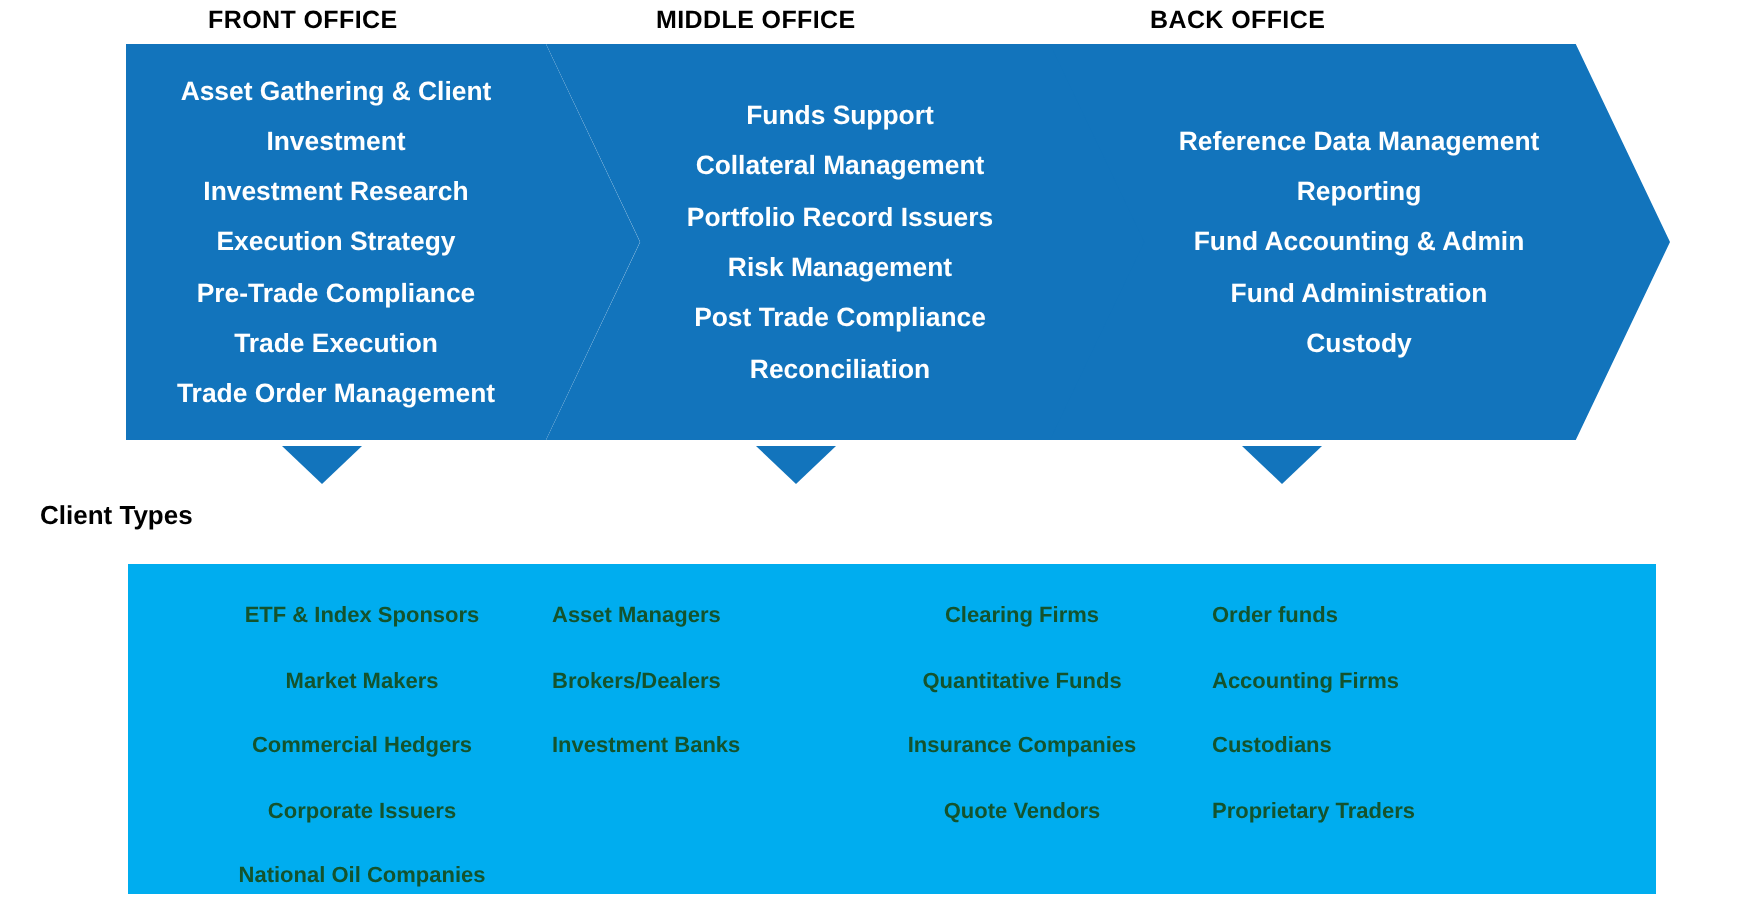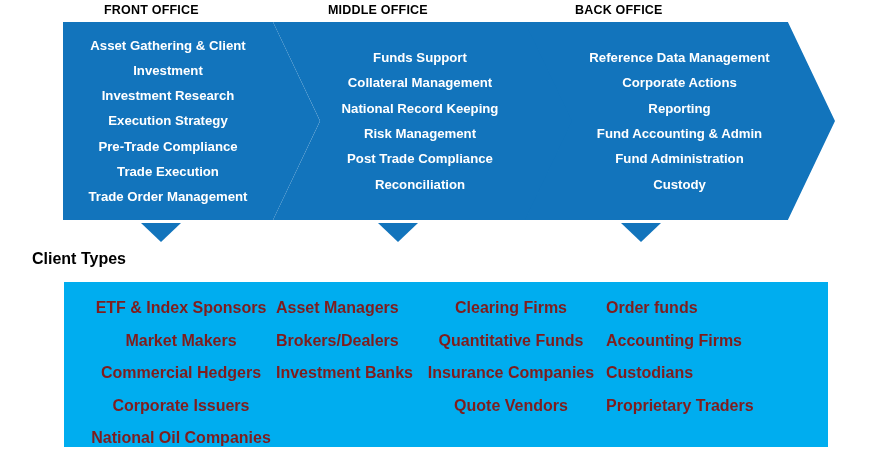--- a/index.html
+++ b/index.html
@@ -106,25 +106,24 @@
   }
   #down-arrow-1 { left: 141px; }
   #down-arrow-2 { left: 378px; }
   #down-arrow-3 { left: 621px; }
 
   
   #client-types-label {
     position: absolute;
     left: 20px;
     top: 250px;
-    font-size: 16px;
+    font-size: 13px;
     font-weight: bold;
     color: #000000;
     white-space: nowrap;
-    margin-left: 12px;
   }
   #client-types-box {
     position: absolute;
     left: 64px;
     top: 282px;
     width: 764px;
     height: 165px;
     background: #00ADEF;
   }
   .client-col {
@@ -133,22 +132,22 @@
     height: 165px;
     padding-top: 10px;
     box-sizing: border-box;
   }
   #client-col-0 { left: 22px;  width: 190px; }
   #client-col-1 { left: 212px; width: 145px; }
   #client-col-2 { left: 357px; width: 180px; }
   #client-col-3 { left: 542px; width: 190px; }
 
   .client-item {
-    color: #7f1d1d;
-    font-size: 16px;
+    color: #14532d;
+    font-size: 11px;
     font-weight: bold;
     height: 32.5px;
     line-height: 32.5px;
     white-space: nowrap;
     text-align: center;
   }
   #client-col-1 .client-item,
   #client-col-3 .client-item { text-align: left; }
 </style>
 </head>
@@ -171,29 +170,28 @@
       <div class="chevron-item">Investment Research</div>
       <div class="chevron-item">Execution Strategy</div>
       <div class="chevron-item">Pre-Trade Compliance</div>
       <div class="chevron-item">Trade Execution</div>
       <div class="chevron-item">Trade Order Management</div>
     </div>
 
     <div class="chevron-items" id="items-middle">
       <div class="chevron-item">Funds Support</div>
       <div class="chevron-item">Collateral Management</div>
-      <div class="chevron-item">National Record Keeping</div>
+      <div class="chevron-item">Portfolio Record Issuers</div>
       <div class="chevron-item">Risk Management</div>
       <div class="chevron-item">Post Trade Compliance</div>
       <div class="chevron-item">Reconciliation</div>
     </div>
 
     <div class="chevron-items" id="items-back">
       <div class="chevron-item">Reference Data Management</div>
-      <div class="chevron-item">Corporate Actions</div>
       <div class="chevron-item">Reporting</div>
       <div class="chevron-item">Fund Accounting &amp; Admin</div>
       <div class="chevron-item">Fund Administration</div>
       <div class="chevron-item">Custody</div>
     </div>
   </div>
 
   <div class="down-arrow" id="down-arrow-1"></div>
   <div class="down-arrow" id="down-arrow-2"></div>
   <div class="down-arrow" id="down-arrow-3"></div>

